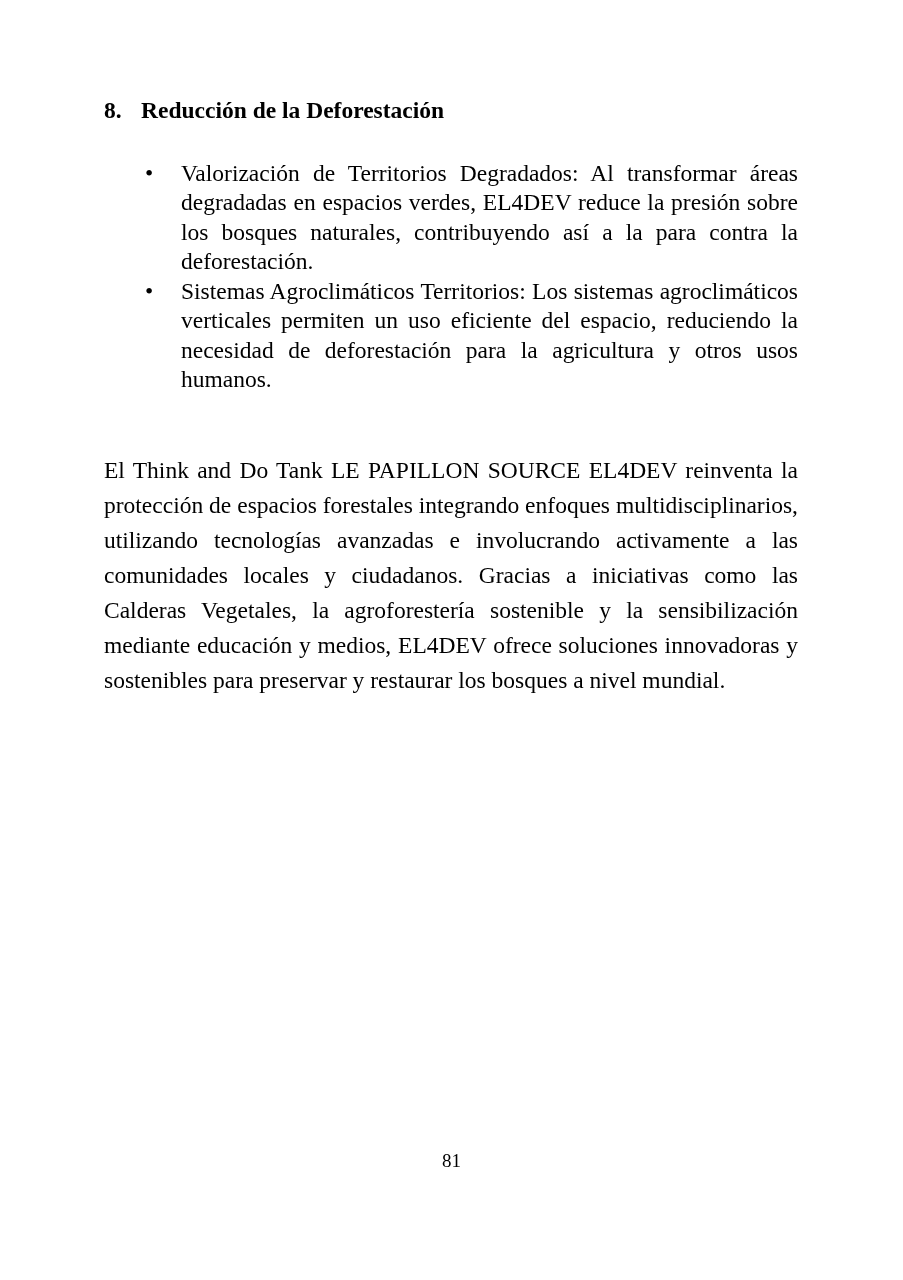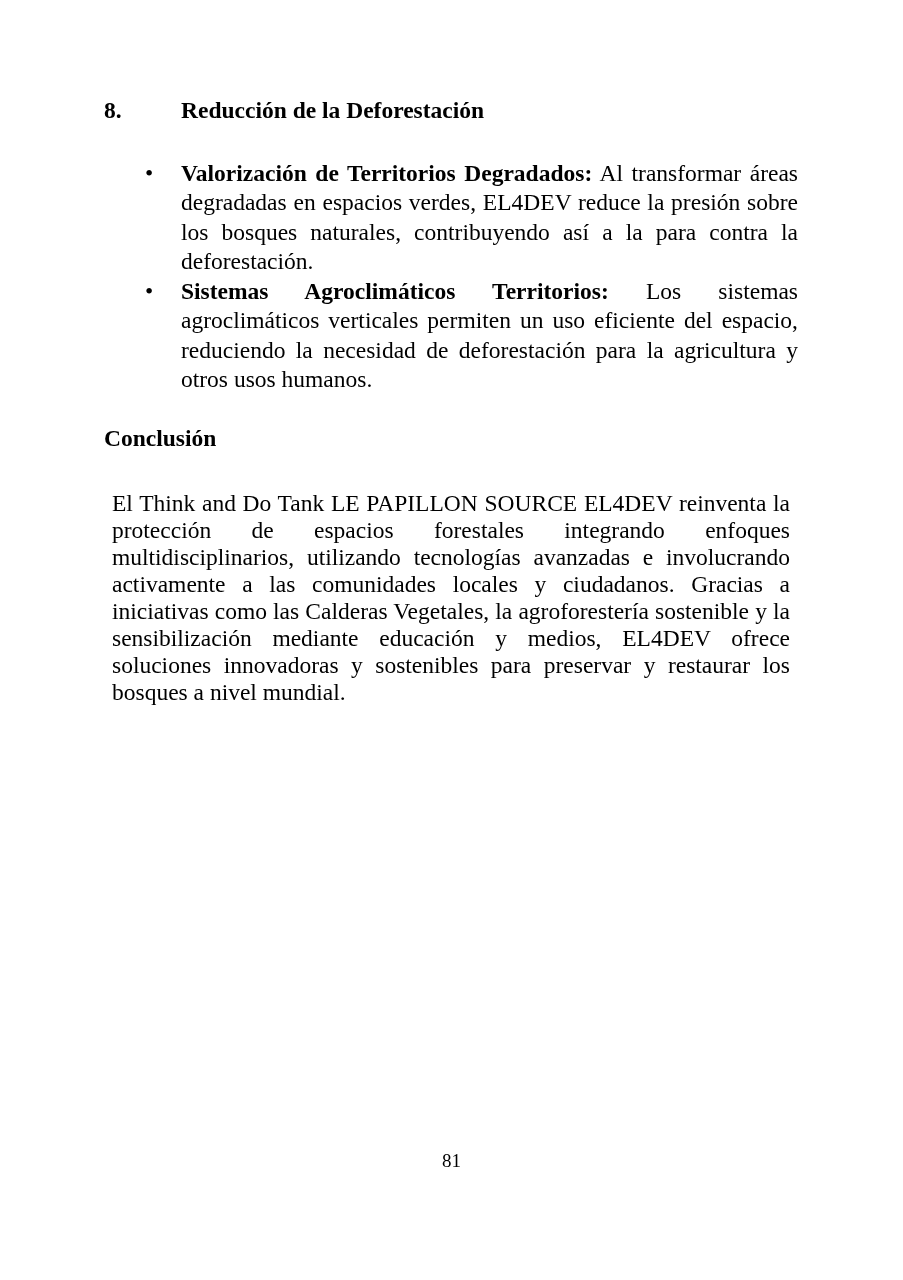--- a/index.html
+++ b/index.html
@@ -41,21 +41,20 @@
     padding-left: 40px;      
     text-indent: -40px;
   }
   .section-heading .num {
     display: inline-block;
     width: 37px;
     flex: 0 0 37px;
   }
   .section-heading .heading-text {
     flex: 1 1 auto;
-    margin-left: 40px;
   }
 
   
   .bullet-list {
     list-style: none;
     margin: 0;
     padding: 0;
   }
   .bullet-item {
     position: relative;
@@ -67,43 +66,43 @@
     margin: 0;
   }
   .bullet-item .bullet-dot {
     position: absolute;
     left: 41px;               
     top: 0;
     font-size: 23.5px;
     line-height: 29.5px;
   }
   .bullet-item .lead {
-    font-weight: bold;
+    font-weight: normal;
   }
 
   
   .gap-heading-list { height: 33px; }
   
   .gap-list-conclusion { height: 29px; }
   
   .gap-conclusion-body { height: 29px; }
 
   .subheading {
     font-size: 23.5px;
     font-weight: bold;
     line-height: 29.5px;
     margin: 0;
   }
 
   .body-paragraph {
     font-size: 23.5px;
-    line-height: 27px;
+    line-height: 35px;
     text-align: justify;
     text-justify: inter-word;
-    margin: 8px;
+    margin: 0;
   }
 
   
 
   
   .page-number {
     position: absolute;
     left: 0;
     right: 0;
     top: 1148px;
@@ -135,21 +134,20 @@
 
       <li class="bullet-item">
         <span class="bullet-dot">•</span>
         <span class="lead">Sistemas Agroclimáticos Territorios</span><span class="lead">:</span><span> Los sistemas agroclimáticos verticales permiten un uso eficiente del espacio, reduciendo la necesidad de deforestación para la agricultura y otros usos humanos.</span>
       </li>
 
     </ul>
 
     <div class="gap-list-conclusion"></div>
 
-    <h3 class="subheading">Conclusión</h3>
 
     <div class="gap-conclusion-body"></div>
 
     <p class="body-paragraph">El Think and Do Tank LE PAPILLON SOURCE EL4DEV reinventa la protección de espacios forestales integrando enfoques multidisciplinarios, utilizando tecnologías avanzadas e involucrando activamente a las comunidades locales y ciudadanos. Gracias a iniciativas como las Calderas Vegetales, la agroforestería sostenible y la sensibilización mediante educación y medios, EL4DEV ofrece soluciones innovadoras y sostenibles para preservar y restaurar los bosques a nivel mundial.</p>
 
   </div>
 
   <div class="page-number">81</div>
 
 </div>

